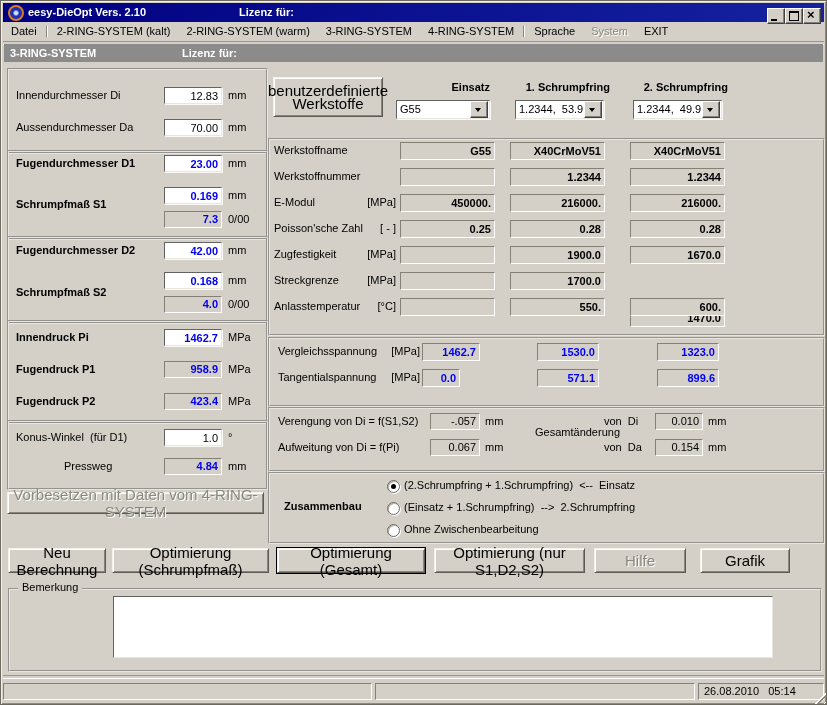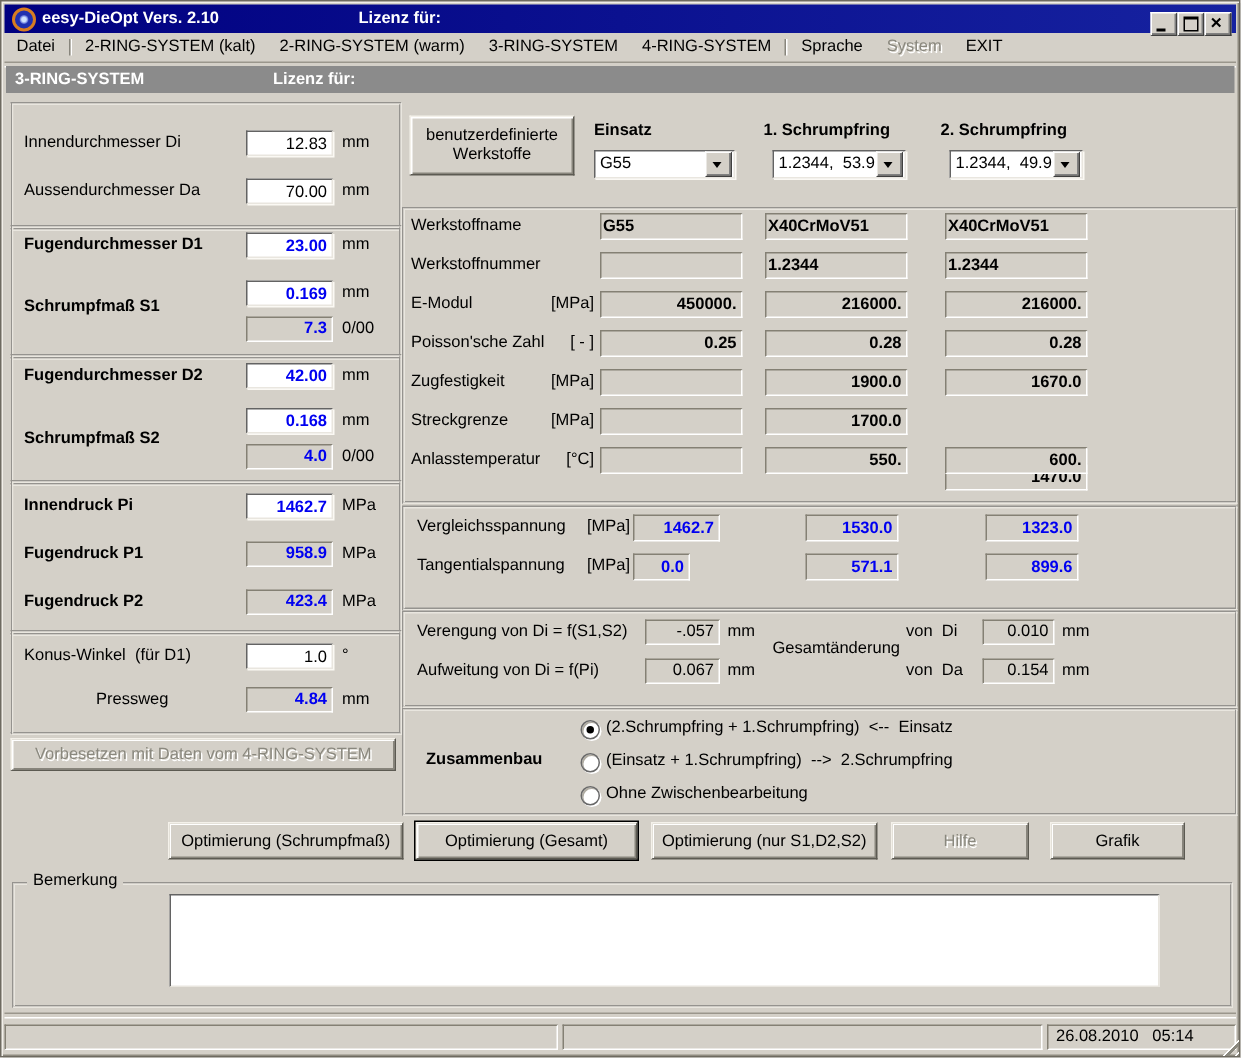--- a/index.html
+++ b/index.html
@@ -37,29 +37,29 @@
   
   .grp{border:2px groove #e9e6df;}
   
   .lbl{height:17px;line-height:17px;}
   .edit{background:#fff;border:1px solid;border-color:#636363 #e9e6df #e9e6df #636363;
         box-shadow:1px 1px 0 #fbf9f4;font:inherit;padding:0 3px 0 1px;box-sizing:border-box;}
   input.edit{outline:none;}
   .ro{background:#D4D0C8;border:1px solid;border-color:#848074 #fff #fff #848074;
         padding:0 3px 0 1px;box-sizing:border-box;}
   .vr{text-align:right;}
-  .vc{text-align:left;}
+  .vc{text-align:right;}
   .blue{color:#0000F0;font-weight:bold;}
   .blk{font-weight:bold;color:#000;}
   .fld{height:17px;line-height:15px;}
   .fld2{height:18px;line-height:16px;}
   
   .btn{background:#D4D0C8;border:1px solid;border-color:#f4f1ea #5c5a52 #5c5a52 #f4f1ea;
        box-shadow:inset 1px 1px 0 #fff, inset -1px -1px 0 #88857c;
-       text-align:center;font-family:"Liberation Sans",sans-serif;font-size:11px;color:#000;
+       text-align:center;font-family:"Liberation Sans",sans-serif;font-size:15px;color:#000;
        display:flex;align-items:center;justify-content:center;box-sizing:border-box;cursor:default;}
   .btn.default{outline:1px solid #000;}
   .btn.disabled{color:#8a887e;text-shadow:1px 1px 0 #fff;}
   
   .dd{background:#fff;border:1px solid;border-color:#636363 #e9e6df #e9e6df #636363;
       box-shadow:1px 1px 0 #fbf9f4;box-sizing:border-box;display:flex;align-items:center;}
   .dd-text{flex:1;padding-left:3px;line-height:17px;overflow:hidden;}
   .dd-btn{width:16px;height:15px;margin:0 1px 0 0;background:#D4D0C8;border:1px solid;
       border-color:#fff #404040 #404040 #fff;box-shadow:inset -1px -1px 0 #808080;position:relative;}
   .dd-btn::before{content:"";position:absolute;left:4px;top:6px;border:3px solid transparent;border-top:4px solid #000;}
@@ -256,20 +256,21 @@
   <div class="abs lbl b" style="left:284px;top:498px;">Zusammenbau</div>
   <div class="radio checked" style="left:387px;top:480px;">
       <div class="dot"></div>
     </div>
   <div class="abs lbl pre" style="left:404px;top:477px;">(2.Schrumpfring + 1.Schrumpfring)  &lt;--  Einsatz</div>
   <div class="radio" style="left:387px;top:502px;"></div>
   <div class="abs lbl pre" style="left:404px;top:499px;">(Einsatz + 1.Schrumpfring)  --&gt;  2.Schrumpfring</div>
   <div class="radio" style="left:387px;top:524px;"></div>
   <div class="abs lbl pre" style="left:404px;top:521px;">Ohne Zwischenbearbeitung</div>
 
+  <div class="abs btn" style="left:8px;top:548px;width:98px;height:25px;">Neu Berechnung</div>
   <div class="abs btn" style="left:112px;top:548px;width:157px;height:25px;">Optimierung (Schrumpfmaß)</div>
   <div class="abs btn default" style="left:277px;top:548px;width:148px;height:25px;">Optimierung (Gesamt)</div>
   <div class="abs btn" style="left:434px;top:548px;width:151px;height:25px;">Optimierung (nur S1,D2,S2)</div>
   <div class="abs btn disabled" style="left:594px;top:548px;width:92px;height:25px;">Hilfe</div>
   <div class="abs btn" style="left:700px;top:548px;width:90px;height:25px;">Grafik</div>
 
   <div class="abs grp" style="left:8px;top:588px;width:810px;height:80px;"></div>
   <div class="grplabel" style="left:18px;top:582px;">Bemerkung</div>
   <textarea class="remark-box" style="left: 113px; top: 596px; width: 660px; height: 62px;"></textarea>
 

